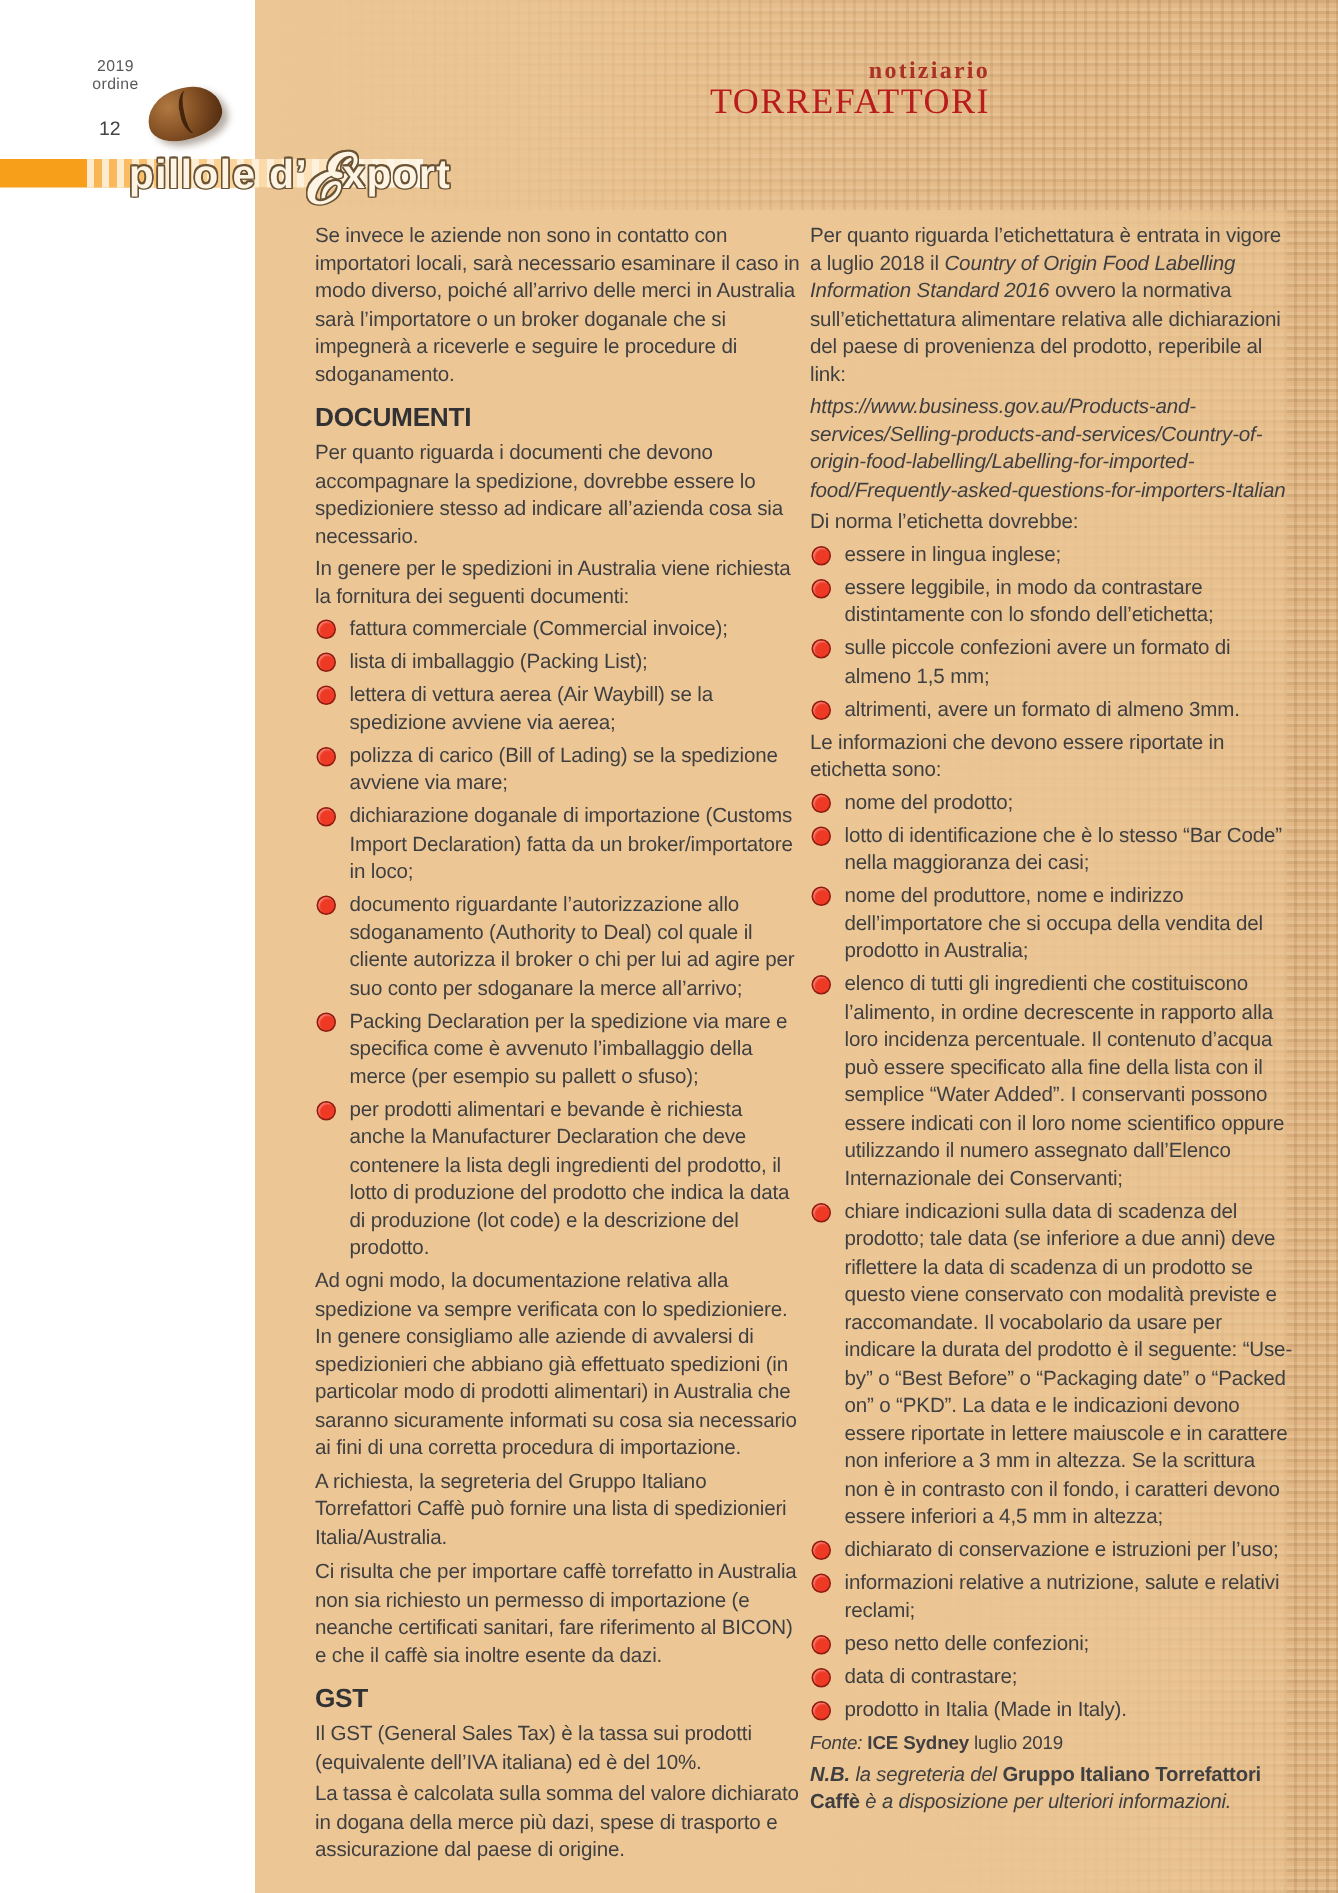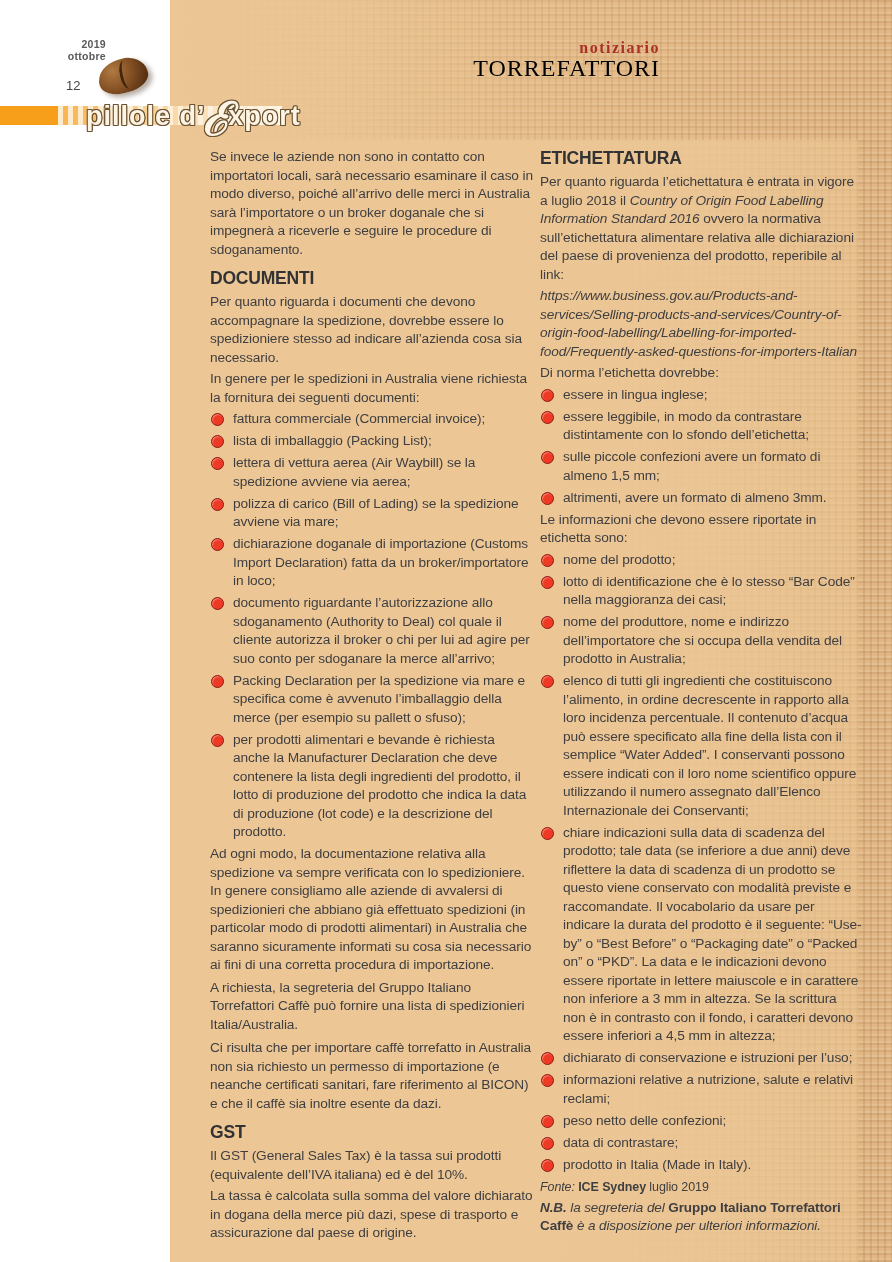--- a/index.html
+++ b/index.html
@@ -18,36 +18,36 @@
   .texture::after{
     content:""; position:absolute; inset:0;
     background:linear-gradient(90deg,#ecc795 0%, rgba(236,199,149,0.88) 22%, rgba(236,199,149,0.42) 58%, rgba(236,199,149,0.18) 100%);
   }
   
   .panel{
     position:absolute; left:170px; top:140px; width:688px; height:1122px;
     background:linear-gradient(90deg,#ecc795 0%, #ecc795 52%, rgba(236,199,149,0.85) 80%, rgba(236,199,149,0.55) 100%);
   }
   
-  .issue-date{position:absolute; left:48px; top:38px; width:58px; text-align:right;
-    font-size:10.5px; line-height:12px; color:#58595b; letter-spacing:0.3px;font-weight:bold;}
+  .issue-date{position:absolute; left:48px; top:38px; width:58px; text-align:center;
+    font-size:10.5px; line-height:12px; color:#58595b; letter-spacing:0.3px;}
   .page-num{position:absolute; left:66px; top:78px; font-size:13px; color:#454546;}
   
   .bean{position:absolute; left:96px; top:55px; width:54px; height:44px;}
   .bean-body{position:absolute; left:2px; top:4px; width:50px; height:34px;
     border-radius:52% 48% 50% 50%/62% 58% 44% 46%;
     background:radial-gradient(circle at 32% 28%, #b07942 0%, #8a5527 40%, #5d3414 78%, #3f2009 100%);
     transform:rotate(-16deg); box-shadow:3px 4px 5px rgba(90,70,50,0.45);}
   .bean-body::after{content:""; position:absolute; left:44%; top:6%; width:11px; height:84%;
     border-left:3px solid #2f1806; border-radius:60%; transform:rotate(4deg); opacity:0.8;}
   
   .masthead{position:absolute; left:420px; top:39px; width:240px; text-align:right;
     font-family:"Liberation Serif", serif;}
   .masthead .kicker{display:block; font-size:16px; font-weight:bold; color:#a93127; letter-spacing:1.5px;}
-  .masthead .title{display:block; font-size:24px; color:#000000; letter-spacing:1px; margin-top:-2px;}
+  .masthead .title{display:block; font-size:24px; color:#b91c1c; letter-spacing:1px; margin-top:-2px;}
   
   .bar{position:absolute; left:0; top:106px; width:282px; height:19px; background:#f79e1b;}
   .bar-stripes{position:absolute; left:58px; top:0; right:0; bottom:0;
     background:
       linear-gradient(90deg, rgba(253,240,219,0) 0%, rgba(253,242,224,0.65) 55%, rgba(254,247,234,0.95) 100%),
       repeating-linear-gradient(90deg, rgba(255,248,235,0.85) 0 5px, rgba(250,197,120,0.55) 5px 10px);}
   .badge{position:absolute; left:86px; top:96px; display:flex; align-items:center; height:40px;}
   .badge span{color:#fdf4e3; font-weight:bold;
     text-shadow:-1px 0 #6b5335, 1px 0 #6b5335, 0 -1px #6b5335, 0 1px #6b5335,
       -1px -1px #6b5335, 1px 1px #6b5335, 1px -1px #6b5335, -1px 1px #6b5335;}
@@ -77,21 +77,21 @@
 </style>
 </head>
 <body>
 
 <div class="page">
   <div class="texture"></div>
   <div class="panel"></div>
 
   <div class="issue-date">
     <span>2019</span><br>
-    <span>ottobre</span>
+    <span>ordine</span>
   </div>
   <div class="bean">
     <div class="bean-body"></div>
   </div>
   <div class="page-num">12</div>
 
   <div class="masthead">
     <span class="kicker">notiziario</span>
     <span class="title">TORREFATTORI</span>
   </div>
@@ -148,21 +148,20 @@
     <p>Ad ogni modo, la documentazione relativa alla spedizione va sempre verificata con lo spedizioniere. In genere consigliamo alle aziende di avvalersi di spedizionieri che abbiano già effettuato spedizioni (in particolar modo di prodotti alimentari) in Australia che saranno sicuramente informati su cosa sia necessario ai fini di una corretta procedura di importazione.</p>
     <p style="margin-top:4px">A richiesta, la segreteria del Gruppo Italiano Torrefattori Caffè può fornire una lista di spedizionieri Italia/Australia.</p>
     <p style="margin-top:5px">Ci risulta che per importare caffè torrefatto in Australia non sia richiesto un permesso di importazione (e neanche certificati sanitari, fare riferimento al BICON) e che il caffè sia inoltre esente da dazi.</p>
 
     <h2>GST</h2>
     <p>Il GST (General Sales Tax) è la tassa sui prodotti (equivalente dell’IVA italiana) ed è del 10%.</p>
     <p>La tassa è calcolata sulla somma del valore dichiarato in dogana della merce più dazi, spese di trasporto e assicurazione dal paese di origine.</p>
   </div>
 
   <div class="col col-right">
-    <h2>ETICHETTATURA</h2>
     <p><span>Per quanto riguarda l’etichettatura è entrata in vigore a luglio 2018 il </span><span class="run-italic">Country of Origin Food Labelling Information Standard 2016</span><span> ovvero la normativa sull’etichettatura alimentare relativa alle dichiarazioni del paese di provenienza del prodotto, reperibile al link:</span></p>
     <a class="url">https://www.business.gov.au/Products-and-services/Selling-products-and-services/Country-of-origin-food-labelling/Labelling-for-imported-food/Frequently-asked-questions-for-importers-Italian</a>
     <p>Di norma l’etichetta dovrebbe:</p>
     <div class="bullets">
         <div class="bullet">
           <span class="dot"></span>
           <span class="btxt">essere in lingua inglese;</span>
         </div>
         <div class="bullet">
           <span class="dot"></span>

